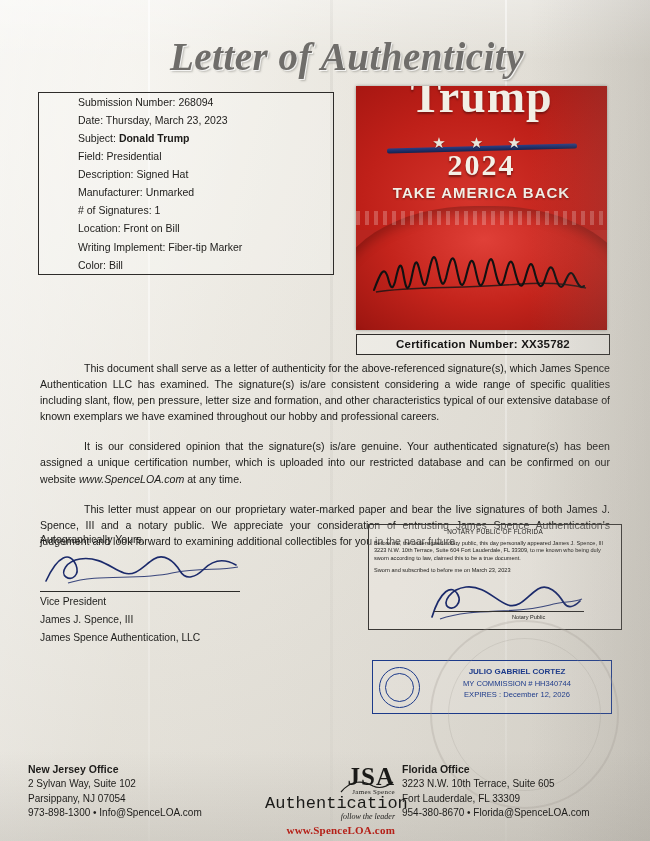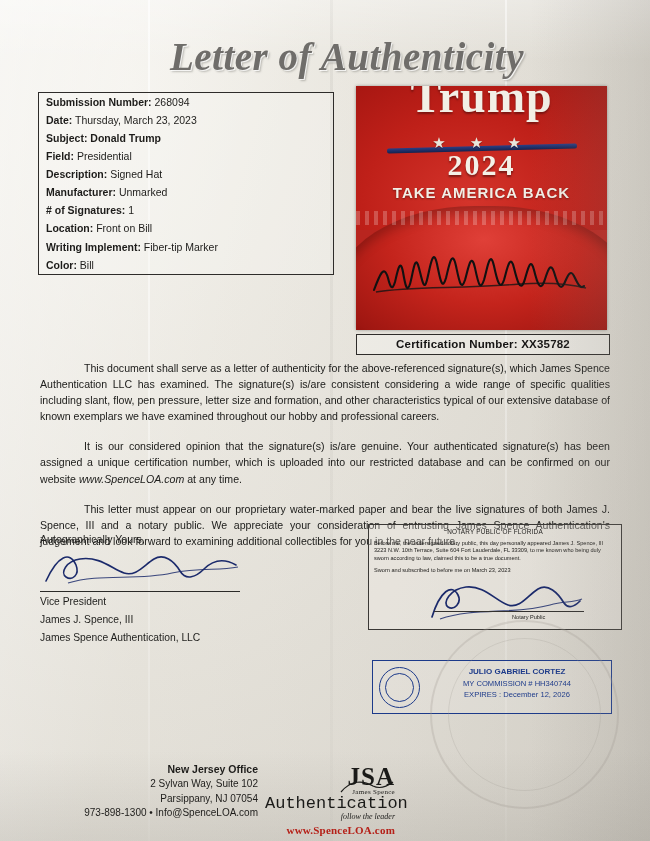--- a/index.html
+++ b/index.html
@@ -64,21 +64,21 @@
     background: rgba(250,249,245,0.30);
     font-size: 10.5px;
     color: #1d1c1a;
   }
   .info-row {
     padding: 2.5px 5px 2.5px 7px;
     line-height: 1.25;
     white-space: nowrap;
     overflow: hidden;
   }
-  .info-row .k { font-weight: bold; }
+  .info-row .k { font-weight: normal; margin-left: 32px; }
   .info-row .v { font-weight: normal; }
   .info-row.bold .v { font-weight: bold; }
 
   
   .photo {
     position: absolute;
     left: 356px;
     top: 86px;
     width: 251px;
     height: 244px;
@@ -239,21 +239,21 @@
 
   
   .footer {
     position: absolute;
     left: 0; right: 0;
     top: 762px;
     height: 80px;
   }
   .office {
     position: absolute;
-    text-align: right;
+    text-align: left;
     font-size: 10px;
     line-height: 1.45;
     color: #1d1c1a;
   }
   .office .hdr { font-weight: bold; font-size: 10.5px; }
   .office.left { left: 28px; width: 230px; }
   .office.right { right: 18px; width: 230px; }
   .jsa-logo {
     position: absolute;
     left: 265px;
@@ -432,15 +432,21 @@
       <div class="jsa-big">JSA</div>
       <div class="jsa-name">James Spence</div>
       <div class="jsa-auth">Authentication</div>
       <div class="jsa-tag">follow the leader</div>
       <div class="jsa-url">www.SpenceLOA.com</div>
       <svg class="jsa-swash" viewBox="0 0 56 20">
         <path d="M2 14 C12 2 24 2 34 8 C40 11 46 10 54 4" fill="none" stroke="#1a1a18" stroke-width="1.2"></path>
       </svg>
     </div>
 
+    <div class="office right">
+      <div class="hdr">Florida Office</div>
+      <div>3223 N.W. 10th Terrace, Suite 605</div>
+      <div>Fort Lauderdale, FL 33309</div>
+      <div>954-380-8670 • Florida@SpenceLOA.com</div>
+    </div>
   </div>
 
 </div>
 
 </body></html>

